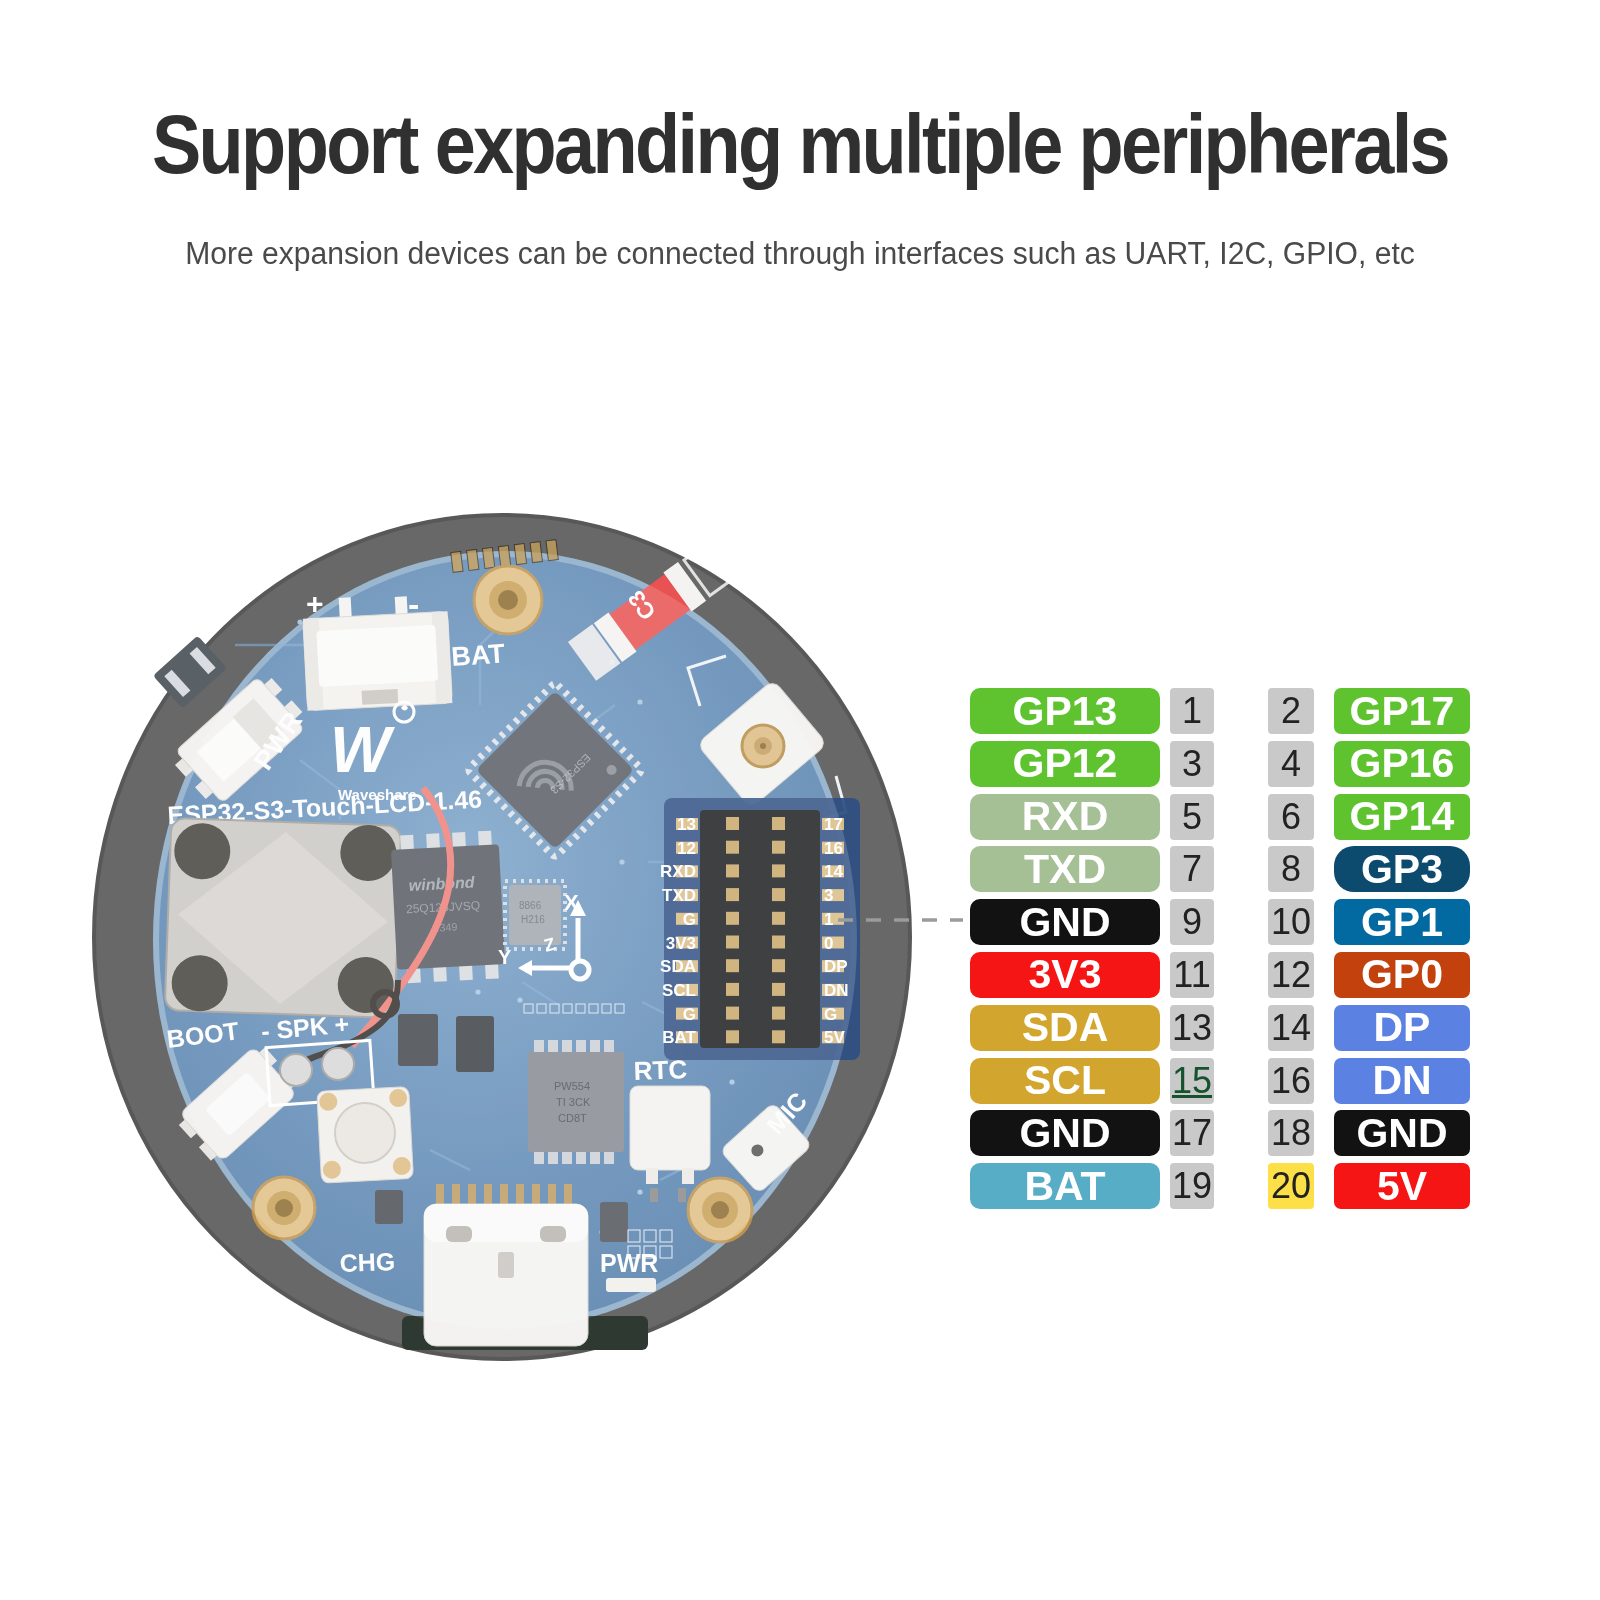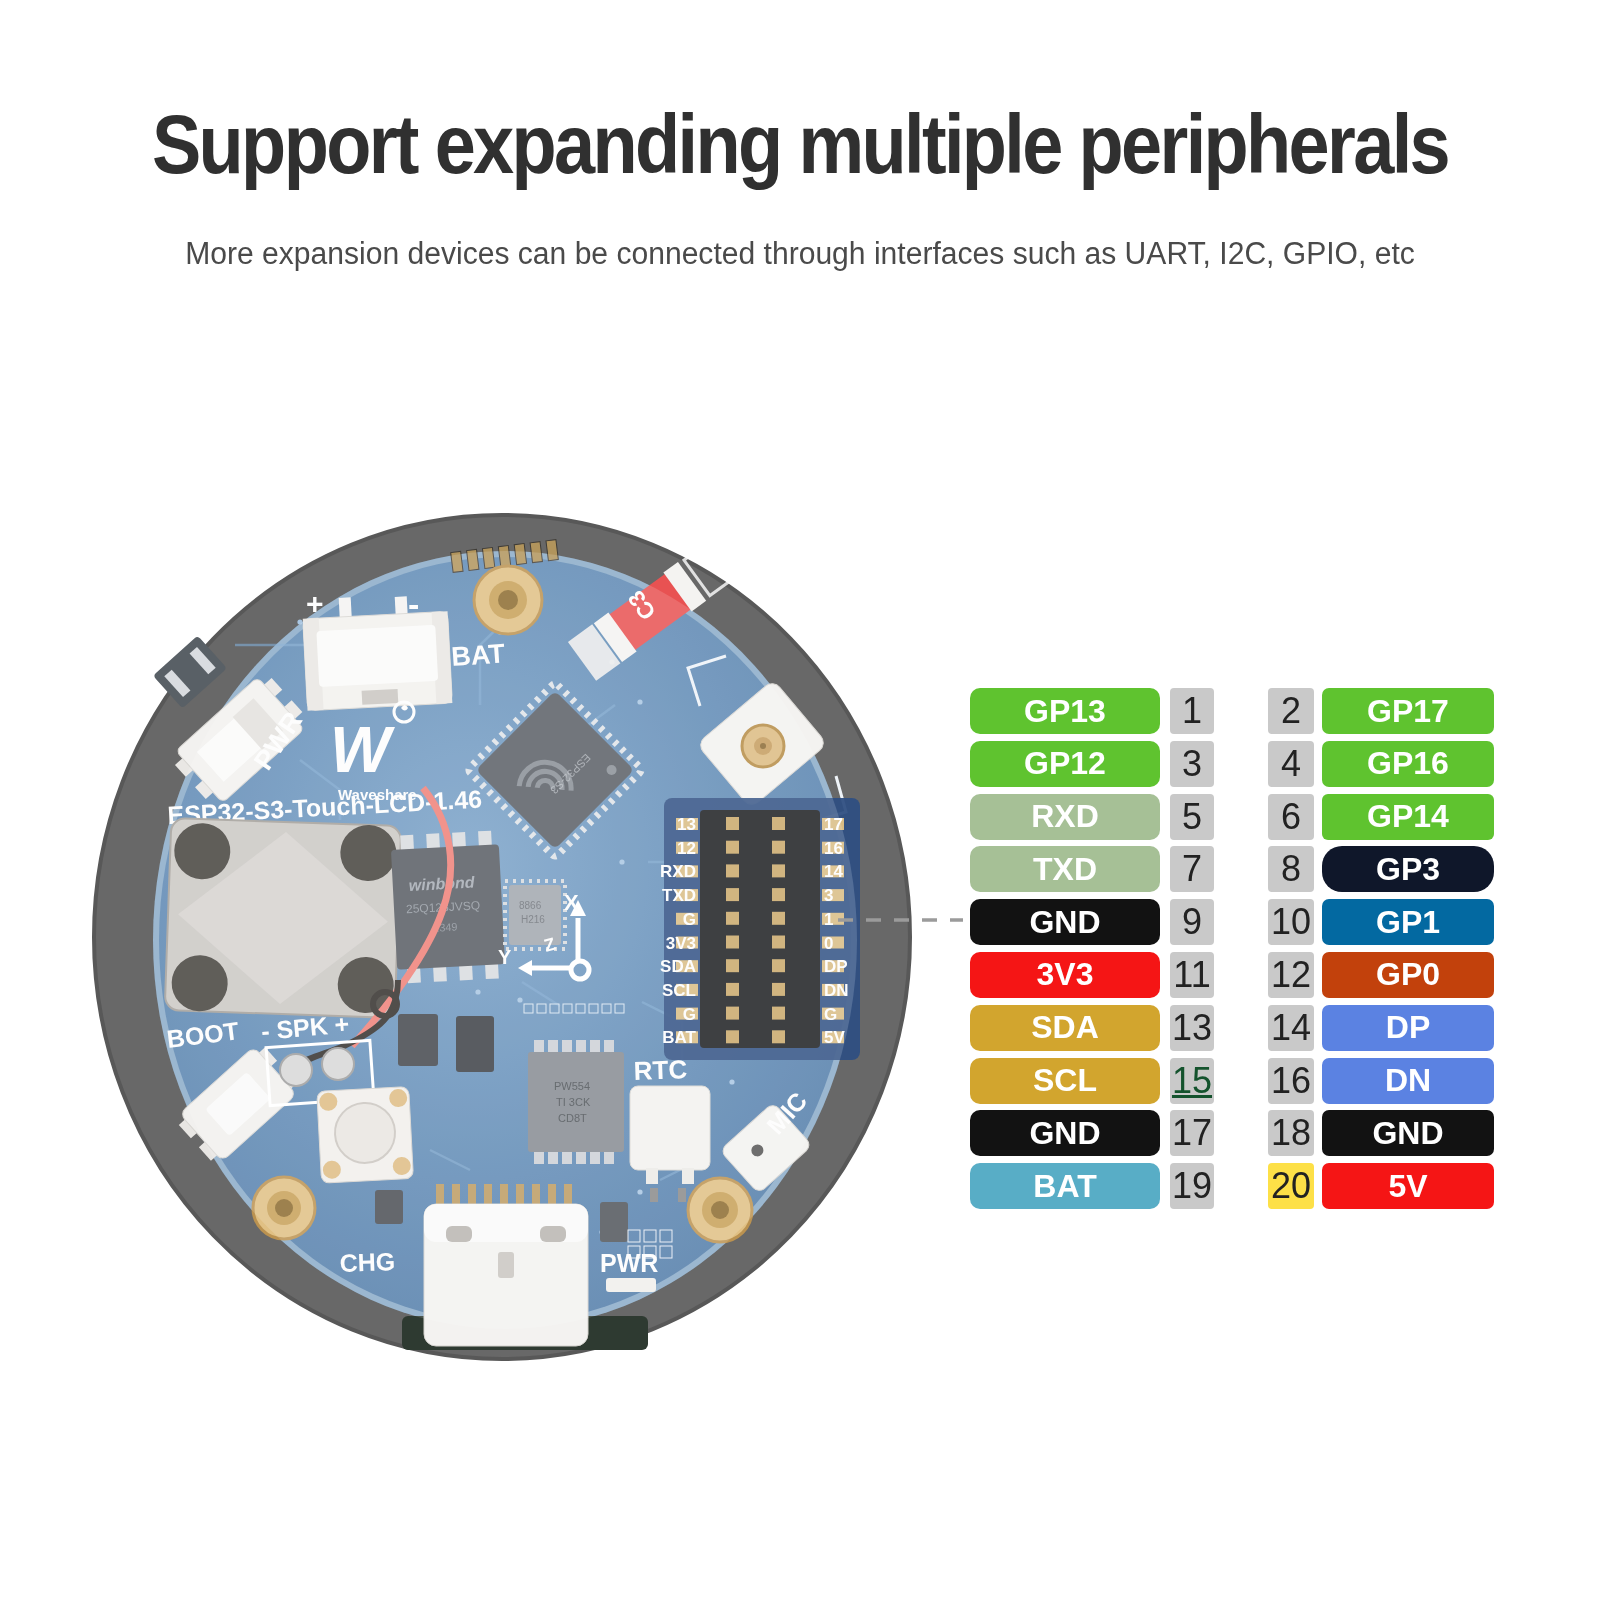--- a/index.html
+++ b/index.html
@@ -10,22 +10,22 @@
     transform:scaleX(.88);transform-origin:50% 50%;white-space:nowrap;}
   .subtitle{position:absolute;left:0;top:236px;width:1600px;text-align:center;
     font-size:31px;font-weight:400;color:#4a4a4a;transform:scaleX(.97);transform-origin:50% 50%;white-space:nowrap;}
   #board-svg{position:absolute;left:0;top:0;}
   .silk{fill:#fdfdfd;font-family:"Liberation Sans",sans-serif;font-weight:bold;}
   .hdr{font-size:17px;}
   
   #pin-table{position:absolute;left:970px;top:688px;}
   .pin-row{display:flex;align-items:stretch;height:46px;margin-bottom:6.8px;}
   .cell{display:flex;align-items:center;justify-content:center;}
-  .pin-label{width:190px;border-radius:10px;color:#fff;font-size:32px;font-weight:700;}
-  .pin-label.right{width:172px;border-radius:7px;margin-left:8px;}
+  .pin-label{width:190px;border-radius:10px;color:#fff;font-size:41px;font-weight:700;}
+  .pin-label.right{width:136px;border-radius:7px;margin-left:20px;}
   .pin-num{width:44px;margin-left:10px;border-radius:4px;font-size:36px;font-weight:400;}
   .pin-num.second{width:46px;margin-left:54px;}
 </style>
 </head>
 <body>
 
 <div class="stage">
 
   <div class="title">Support expanding multiple peripherals</div>
   <div class="subtitle">More expansion devices can be connected through interfaces such as UART, I2C, GPIO, etc</div>
@@ -422,21 +422,21 @@
       <div class="pin-row">
         <div class="cell pin-label left" style="background: rgb(166, 192, 150); color: rgb(255, 255, 255);">RXD</div>
         <div class="cell pin-num first" style="background: rgb(201, 201, 201); color: rgb(34, 34, 34);">5</div>
         <div class="cell pin-num second" style="background: rgb(201, 201, 201); color: rgb(34, 34, 34);">6</div>
         <div class="cell pin-label right" style="background: rgb(95, 195, 47); color: rgb(255, 255, 255); border-radius: 6px;">GP14</div>
       </div>
       <div class="pin-row">
         <div class="cell pin-label left" style="background: rgb(166, 192, 150); color: rgb(255, 255, 255);">TXD</div>
         <div class="cell pin-num first" style="background: rgb(201, 201, 201); color: rgb(34, 34, 34);">7</div>
         <div class="cell pin-num second" style="background: rgb(201, 201, 201); color: rgb(34, 34, 34);">8</div>
-        <div class="cell pin-label right" style="background: #0f172a; color: rgb(255, 255, 255); border-radius: 20px;">GP3</div>
+        <div class="cell pin-label right" style="background: #0c4a6e; color: rgb(255, 255, 255); border-radius: 20px;">GP3</div>
       </div>
       <div class="pin-row">
         <div class="cell pin-label left" style="background: rgb(18, 18, 18); color: rgb(255, 255, 255);">GND</div>
         <div class="cell pin-num first" style="background: rgb(201, 201, 201); color: rgb(34, 34, 34);">9</div>
         <div class="cell pin-num second" style="background: rgb(201, 201, 201); color: rgb(34, 34, 34);">10</div>
         <div class="cell pin-label right" style="background: #0369a1; color: rgb(255, 255, 255);">GP1</div>
       </div>
       <div class="pin-row">
         <div class="cell pin-label left" style="background: rgb(245, 21, 21); color: rgb(255, 255, 255);">3V3</div>
         <div class="cell pin-num first" style="background: rgb(201, 201, 201); color: rgb(34, 34, 34);">11</div>

